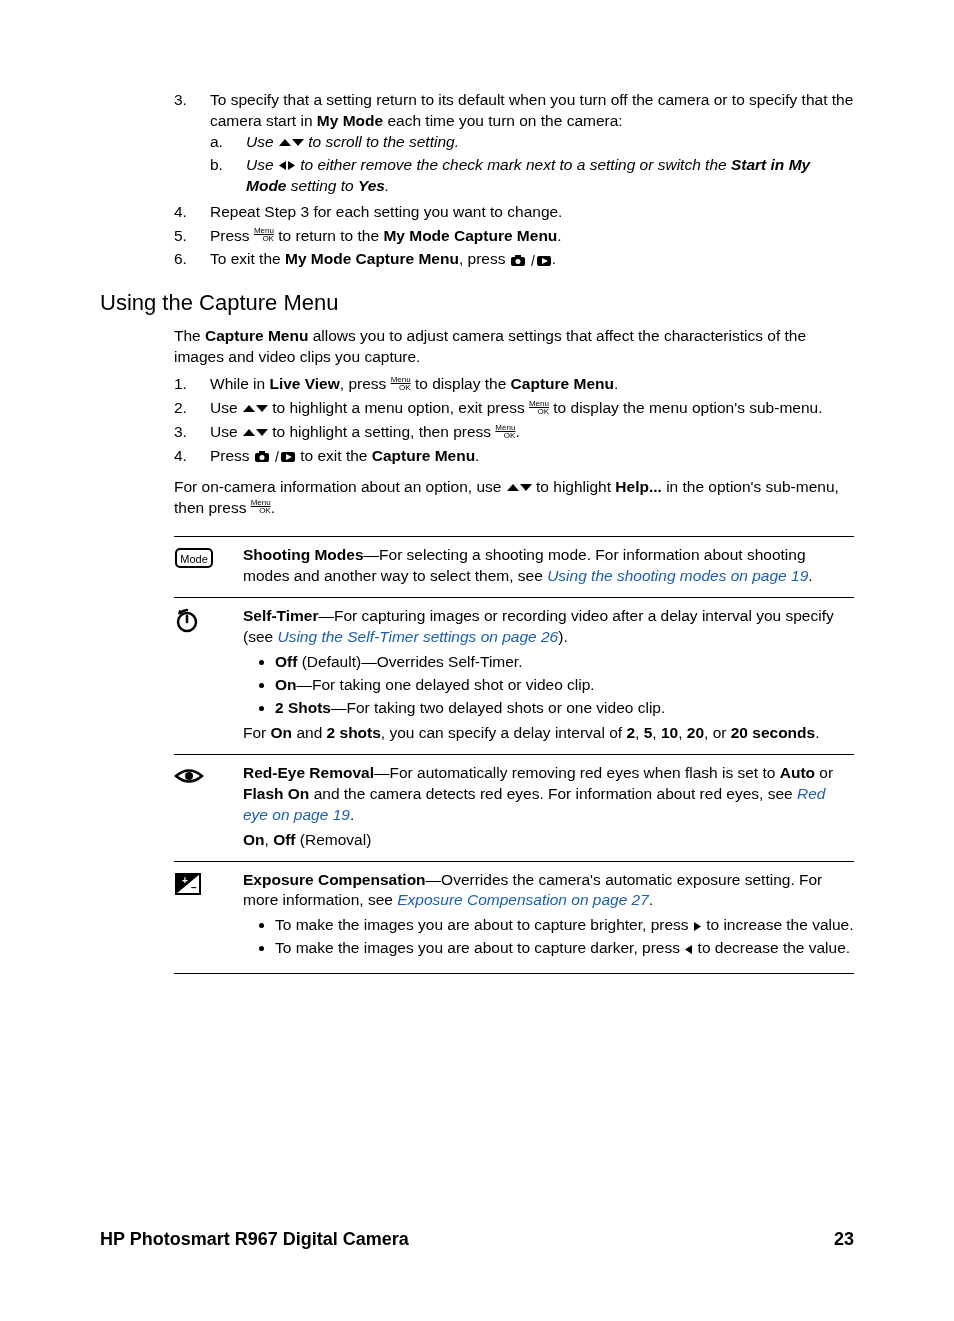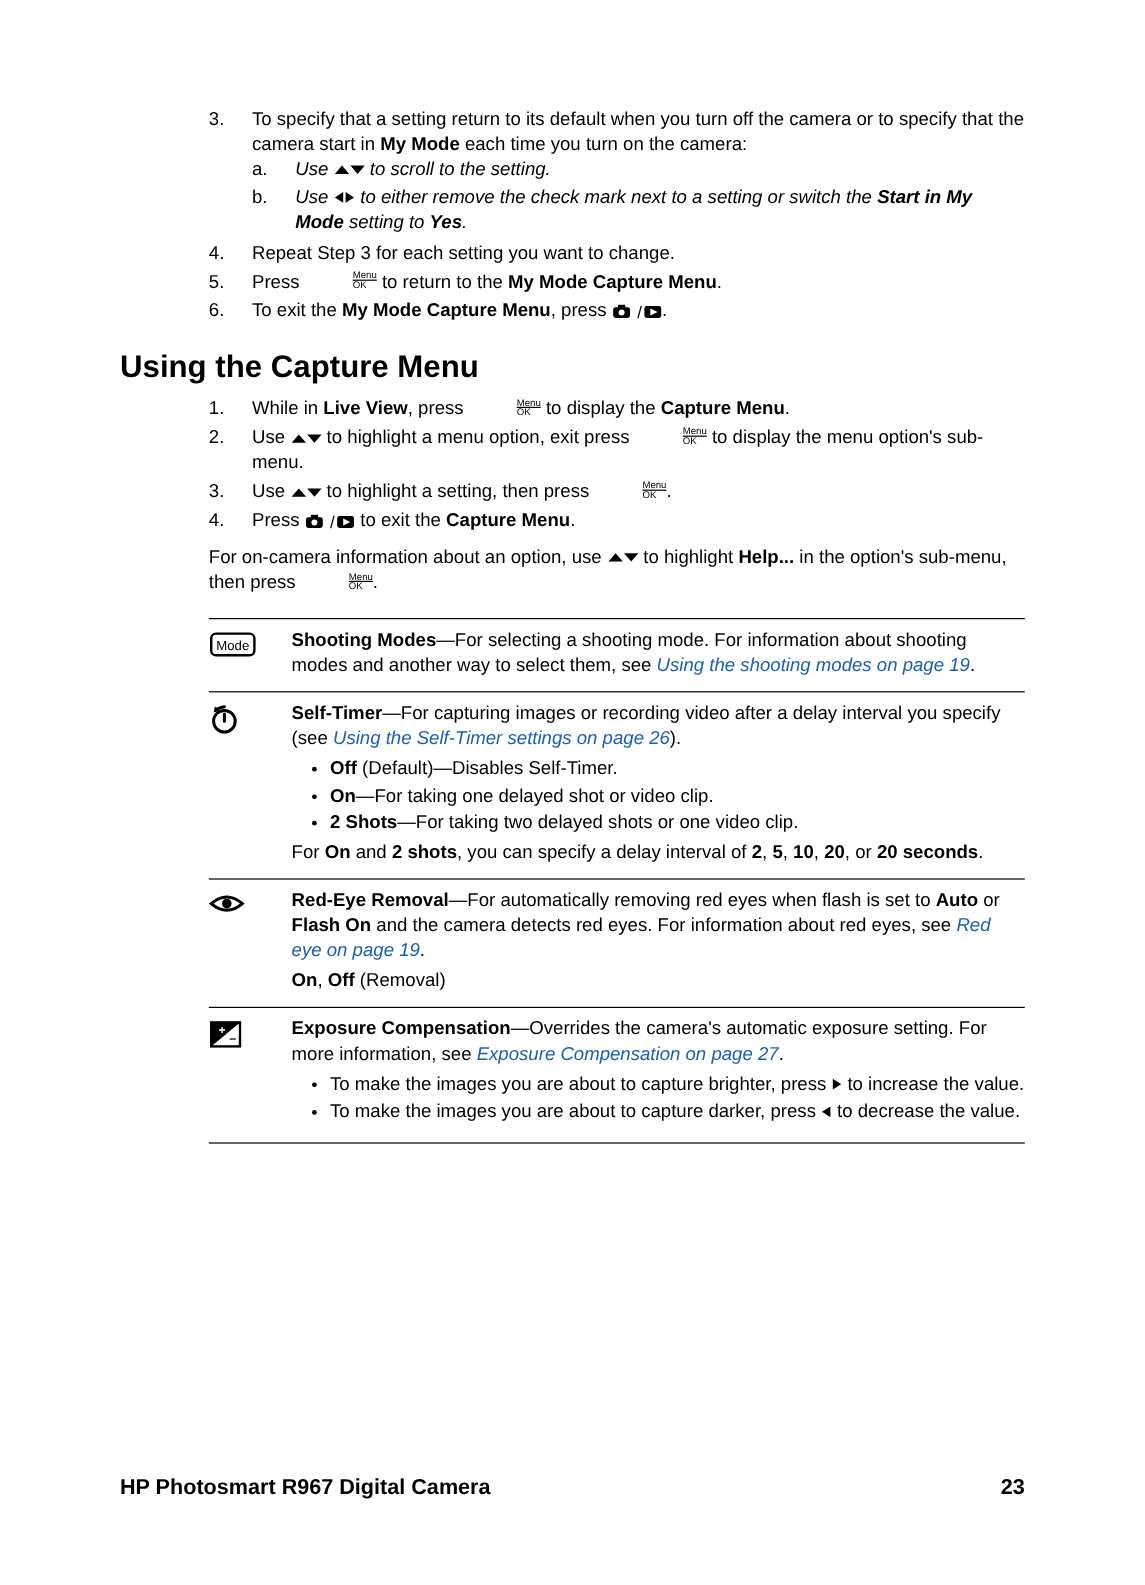--- a/index.html
+++ b/index.html
@@ -49,22 +49,22 @@
   }
   ol.alpha-list > li > .num {
     min-width: 36px;
     flex-shrink: 0;
   }
   ol.alpha-list > li > .body {
     flex: 1;
     font-style: italic;
   }
   h2 {
-    font-size: 26px;
-    font-weight: bold;
+    font-size: 22px;
+    font-weight: normal;
     margin: 18px 0 8px 0;
     margin-left: 0;
   }
   .intro {
     margin-bottom: 6px;
   }
   .help-note {
     margin-top: 10px;
     margin-bottom: 18px;
   }
@@ -111,25 +111,24 @@
   
   .icon-inline {
     display: inline-block;
     vertical-align: middle;
     line-height: 0;
   }
   .menuok {
     display: inline-block;
     font-size: 8px;
     line-height: 8px;
-    text-align: left;
+    text-align: right;
     vertical-align: middle;
     position: relative;
     top: -1px;
-    margin-left: 40px;
   }
   .menuok .top { text-decoration: underline; display:block; }
   .menuok .bot { display:block; }
   svg { display: inline-block; vertical-align: middle; }
 </style>
 </head>
 <body>
 
 <div class="page">
 
@@ -183,20 +182,23 @@
                 <polygon points="32,4 38,7 32,10" fill="#fff"></polygon>
               </svg></span><span>.</span>
     </span>
   </li>
 </ol>
 </div>
 
 <h2>Using the Capture Menu</h2>
 
 <div class="content">
+  <div class="intro">
+    <span>The </span><b>Capture Menu</b><span> allows you to adjust camera settings that affect the characteristics of the images and video clips you capture.</span>
+  </div>
 
   <ol class="main-list">
     <li>
       <span class="num">1.</span>
       <span class="body">
         <span>While in </span><b>Live View</b><span>, press </span><span class="menuok"><span class="top">Menu</span><span class="bot">OK</span></span><span> to display the </span><b>Capture Menu</b><span>.</span>
       </span>
     </li>
     <li>
       <span class="num">2.</span>
@@ -257,21 +259,21 @@
         <svg width="26" height="26" viewBox="0 0 26 26">
               <circle cx="13" cy="14" r="9" fill="none" stroke="#000" stroke-width="2.5"></circle>
               <line x1="13" y1="14" x2="13" y2="8" stroke="#000" stroke-width="2.5" stroke-linecap="round"></line>
               <path d="M 6 5 A 12 12 0 0 1 13 2" fill="none" stroke="#000" stroke-width="2.5" stroke-linecap="round"></path>
               <polygon points="4,7 8,3 5,2" fill="#000"></polygon>
             </svg>
       </div>
       <div class="menu-desc">
         <b>Self-Timer</b><span>—For capturing images or recording video after a delay interval you specify (see </span><span class="xref"><span>Using the Self-Timer settings</span><span> on page 26</span></span><span>).</span>
         <ul class="bullets">
-          <li><b>Off</b><span> (Default)—Disables Self-Timer.</span></li>
+          <li><b>Off</b><span> (Default)—Overrides Self-Timer.</span></li>
           <li><b>On</b><span>—For taking one delayed shot or video clip.</span></li>
           <li><b>2 Shots</b><span>—For taking two delayed shots or one video clip.</span></li>
         </ul>
         <div>
           <span>For </span><b>On</b><span> and </span><b>2 shots</b><span>, you can specify a delay interval of </span><b>2</b><span>, </span><b>5</b><span>, </span><b>10</b><span>, </span><b>20</b><span>, or </span><b>20 seconds</b><span>.</span>
         </div>
       </div>
     </div>
 
     <div class="menu-row">

